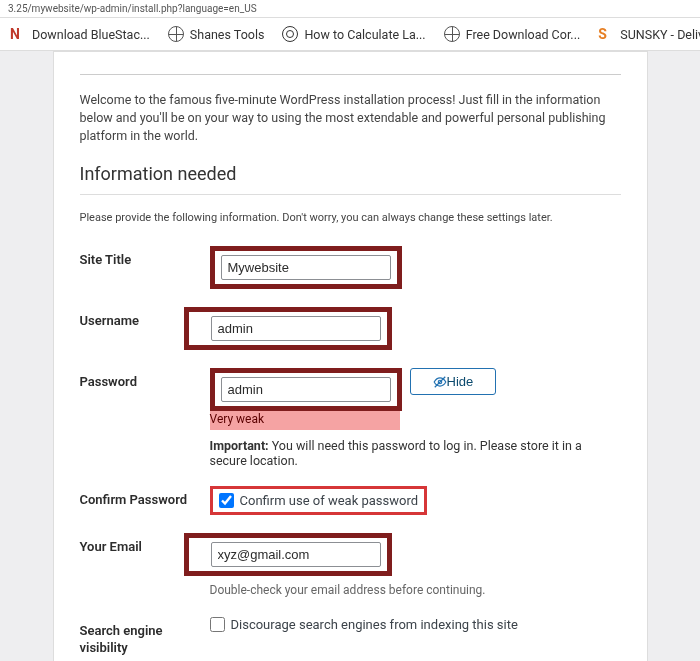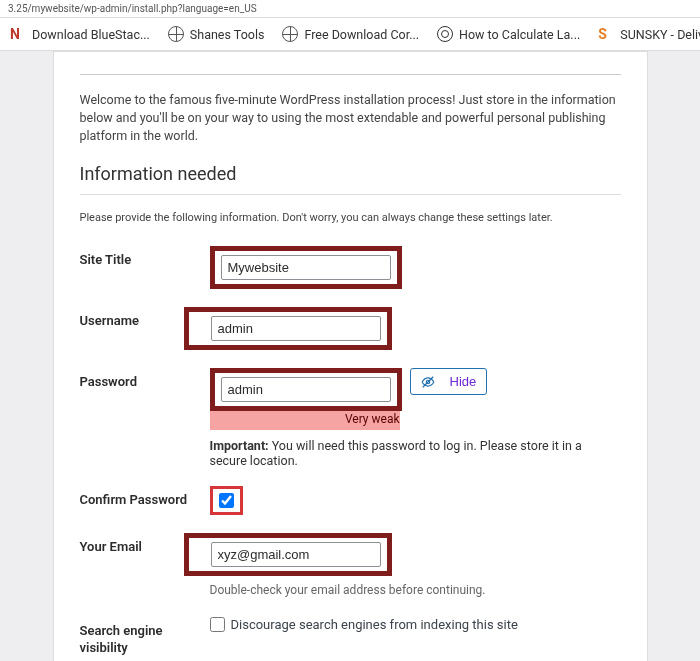--- a/index.html
+++ b/index.html
@@ -61,26 +61,26 @@
     border:1px solid #8c8f94;
     border-radius:2px;
     width:170px;
     background:#fff;
     color:#2c2c2c;
   }
   .help { font-size:12px; color:#666; margin-top:6px; line-height:1.4; max-width:400px; }
 
   .pass-bundle { display:flex; align-items:flex-start; gap:8px; }
   .hide-btn {
-    border:1px solid #2271b1; color:#6d28d9; background:#fff;
-    padding:5px 10px; border-radius:3px; font-size:13px;
-    display:inline-flex; align-items:center; gap:15px; cursor:pointer;
+    border:1px solid #2271b1; color:#0c4a6e; background:#fff;
+    padding:5px 22px; border-radius:3px; font-size:13px;
+    display:inline-flex; align-items:center; gap:0; cursor:pointer;
   }
   .strength {
-    background:#f5a3a3; text-align:right; font-size:12px; padding:4px 0; color:#5b0000;
+    background:#f5a3a3; text-align:left; font-size:12px; padding:4px 0; color:#5b0000;
     width:190px; margin-top:-3px;
   }
   .important { font-size:12.5px; margin-top:8px; color:#333; }
   .important b { font-weight:700; }
 
   .chk-row { display:flex; align-items:center; gap:6px; }
   .chk { width:15px; height:15px; }
   .hl-chk { border:3px solid #d63638; padding:4px 6px; display:inline-flex; align-items:center; gap:6px; }
 </style>
 </head>
@@ -93,37 +93,37 @@
 <div class="bookmark-bar">
   <div class="bm-item">
     <span class="bm-icon red-n">N</span>
     <span>Download BlueStac...</span>
   </div>
   <div class="bm-item">
     <span class="bm-icon globe"></span>
     <span>Shanes Tools</span>
   </div>
   <div class="bm-item">
+    <span class="bm-icon gear"></span>
+    <span>How to Calculate La...</span>
+  </div>
+  <div class="bm-item">
     <span class="bm-icon globe"></span>
     <span>Free Download Cor...</span>
   </div>
   <div class="bm-item">
-    <span class="bm-icon gear"></span>
-    <span>How to Calculate La...</span>
-  </div>
-  <div class="bm-item">
     <span class="bm-icon orange-s">S</span>
     <span>SUNSKY - Deliv</span>
   </div>
 </div>
 
 <div class="page-wrap">
   <div class="card">
 
-    <p class="intro">Welcome to the famous five-minute WordPress installation process! Just store in the information below and you'll be on your way to using the most extendable and powerful personal publishing platform in the world.</p>
+    <p class="intro">Welcome to the famous five-minute WordPress installation process! Just fill in the information below and you'll be on your way to using the most extendable and powerful personal publishing platform in the world.</p>
 
     <h1 class="heading">Information needed</h1>
     <div class="hr"></div>
     <p class="subtext">Please provide the following information. Don't worry, you can always change these settings later.</p>
 
     <div class="form-row">
       <div class="form-label">Site Title</div>
       <div class="form-ctrl">
         <span class="hl hl-full">
           <input class="text-input" value="Mywebsite" style="">
@@ -163,20 +163,21 @@
           <b>Important:</b><span> You will need this password to log in. Please store it in a secure location.</span>
         </p>
       </div>
     </div>
 
     <div class="form-row">
       <div class="form-label">Confirm Password</div>
       <div class="form-ctrl">
         <span class="hl-chk">
           <input type="checkbox" class="chk" checked="" style="">
+          <span>Confirm use of weak password</span>
         </span>
       </div>
     </div>
 
     <div class="form-row">
       <div class="form-label">Your Email</div>
       <div class="form-ctrl" style="margin-left:-26px;">
         <span class="hl hl-full" style="padding-left:22px;">
           <input class="text-input" value="xyz@gmail.com" style="">
         </span>

